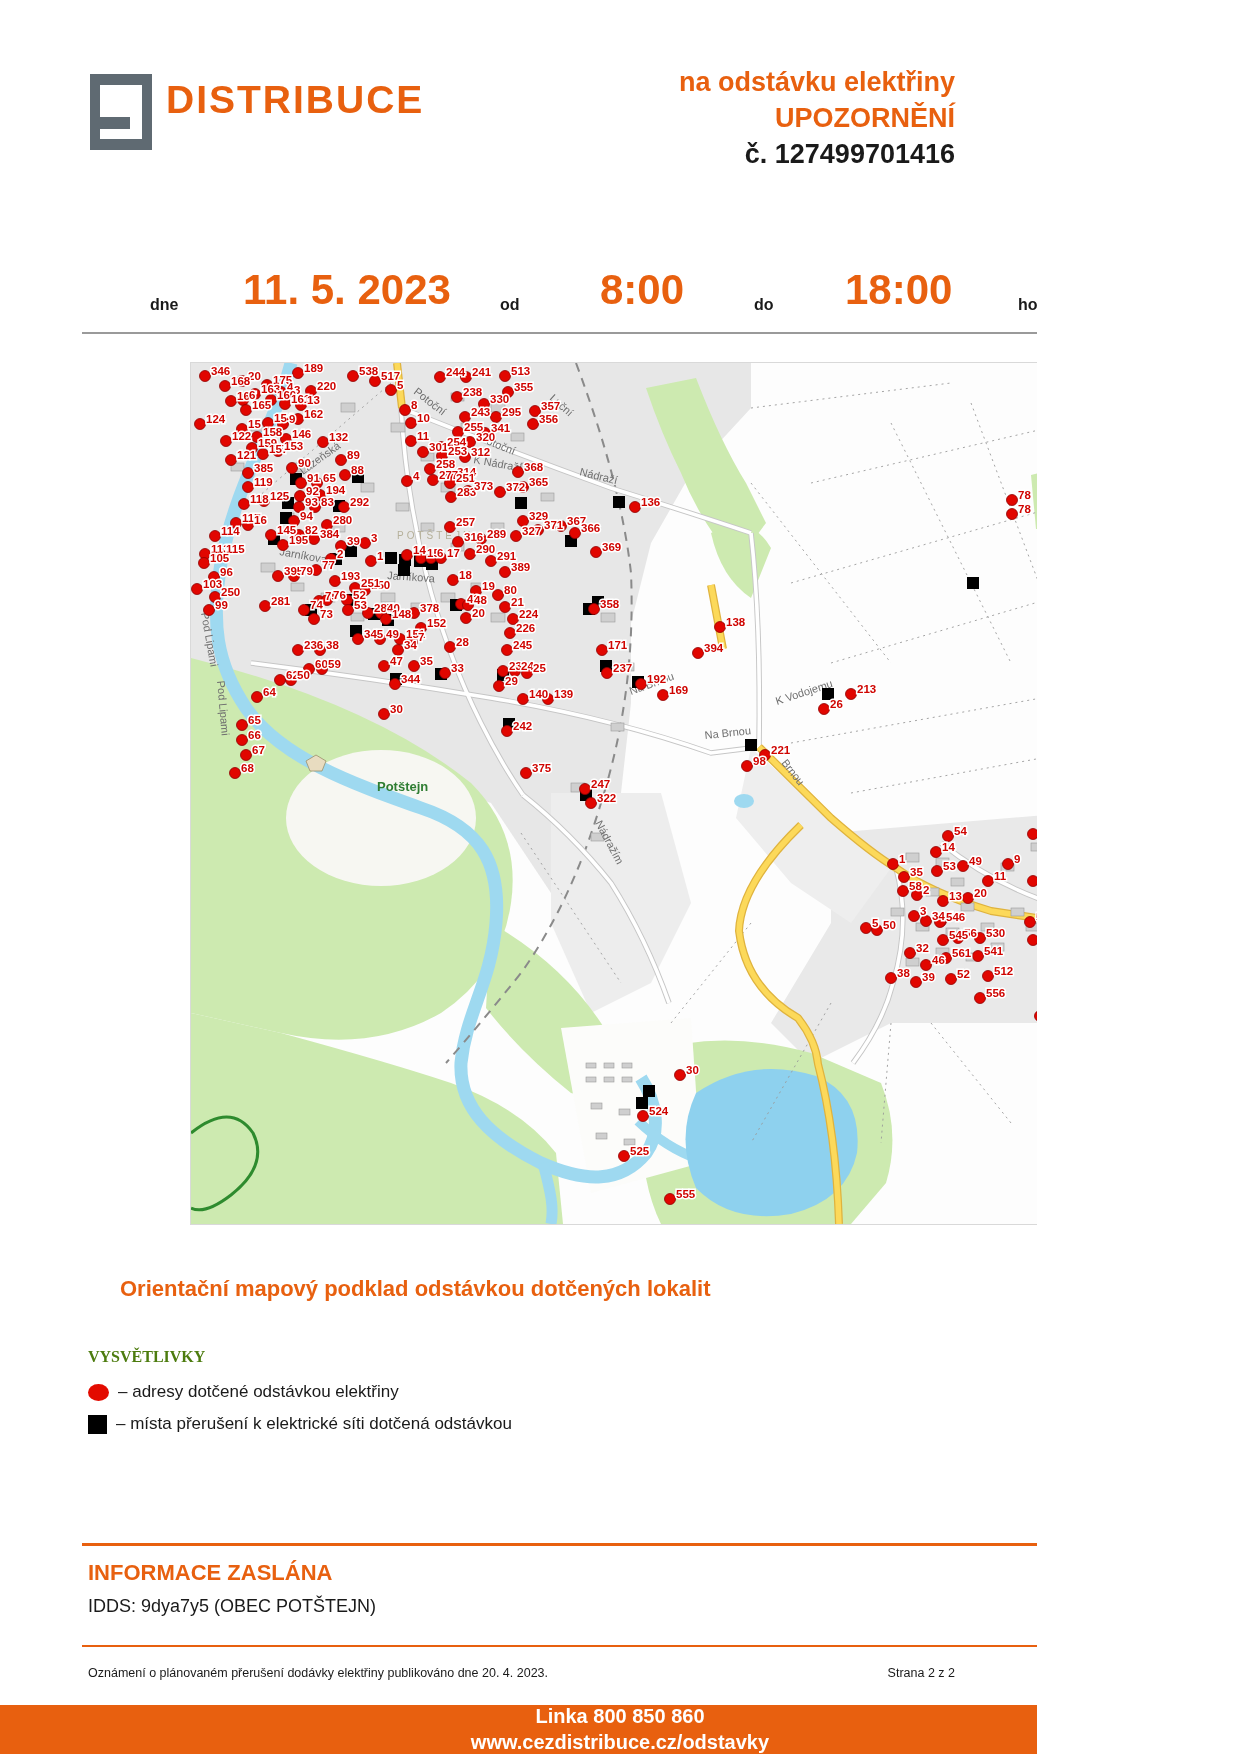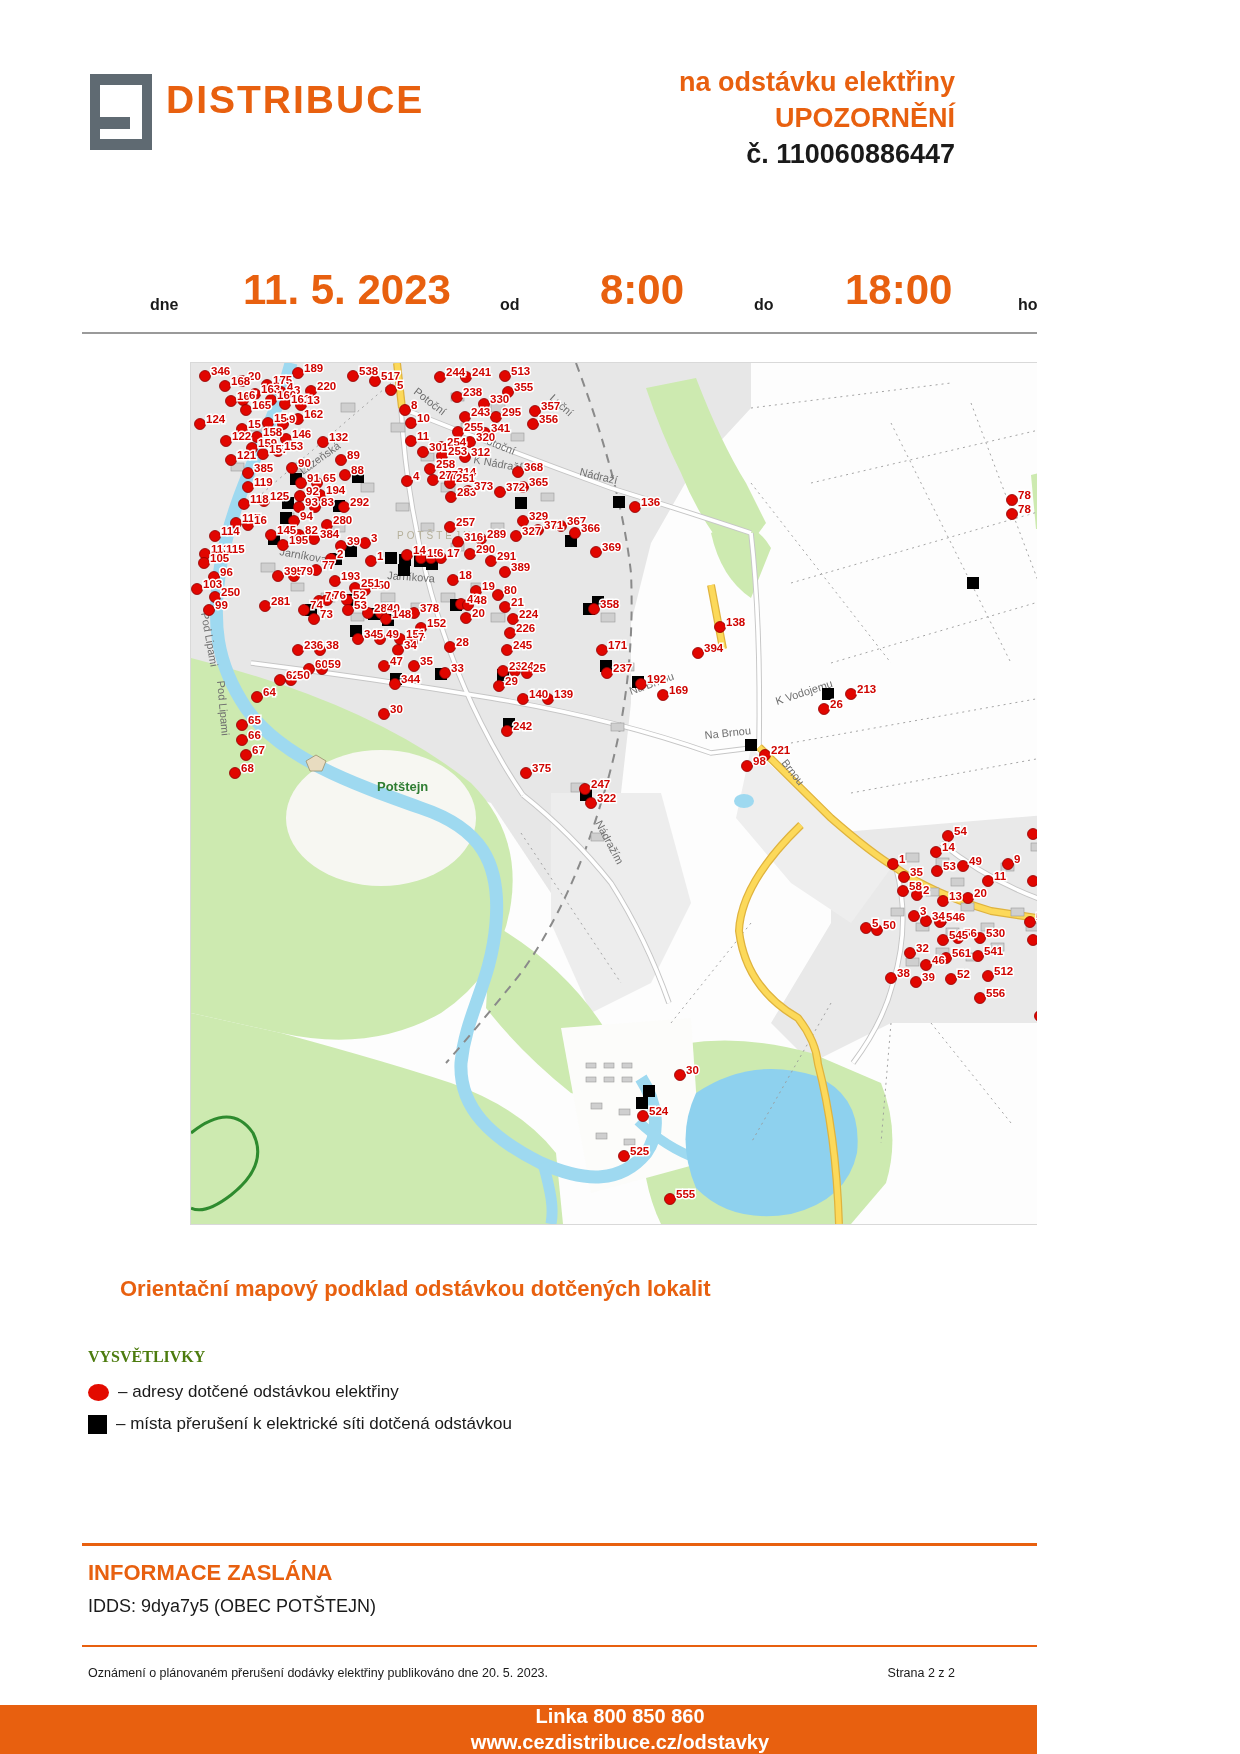--- a/index.html
+++ b/index.html
@@ -46,21 +46,21 @@
   <div class="abs logo-box">
     <div class="logo-inner">
       <div class="logo-bar"></div>
     </div>
   </div>
   <div class="abs logo-text">DISTRIBUCE</div>
 
   <div class="abs hdr-right">
     <div>na odstávku elektřiny</div>
     <div>UPOZORNĚNÍ</div>
-    <div class="black">č. 110060886447</div>
+    <div class="black">č. 127499701416</div>
   </div>
 
   <span class="abs sched-small" style="left:150px;top:296px">dne</span>
   <span class="abs sched-big" style="left:243px;top:266px">11. 5. 2023</span>
   <span class="abs sched-small" style="left:500px;top:296px">od</span>
   <span class="abs sched-big" style="left:600px;top:266px">8:00</span>
   <span class="abs sched-small" style="left:754px;top:296px">do</span>
   <span class="abs sched-big" style="left:845px;top:266px">18:00</span>
   <span class="abs sched-small" style="left:1018px;top:296px">hodin</span>
   <div class="abs rule" style="left:82px;top:332px;width:1076px"></div>
@@ -723,21 +723,21 @@
   <div class="abs legend-row" style="top:1414px">
     <span class="sym-sq"></span>
     <span>– místa přerušení k elektrické síti dotčená odstávkou</span>
   </div>
 
   <div class="abs rule-orange" style="left:82px;top:1543px;width:1076px;height:3px"></div>
   <div class="abs info-title">INFORMACE ZASLÁNA</div>
   <div class="abs idds">IDDS: 9dya7y5 (OBEC POTŠTEJN)</div>
   <div class="abs rule-orange" style="left:82px;top:1645px;width:1076px;height:2px"></div>
 
-  <div class="abs note">Oznámení o plánovaném přerušení dodávky elektřiny publikováno dne 20. 5. 2023.</div>
+  <div class="abs note">Oznámení o plánovaném přerušení dodávky elektřiny publikováno dne 20. 4. 2023.</div>
   <div class="abs page-num">Strana 2 z 2</div>
 
   <div class="abs footer-bar">
     <span>Linka 800 850 860</span>
     <span>www.cezdistribuce.cz/odstavky</span>
   </div>
 
 </div>
 
 </body></html>

